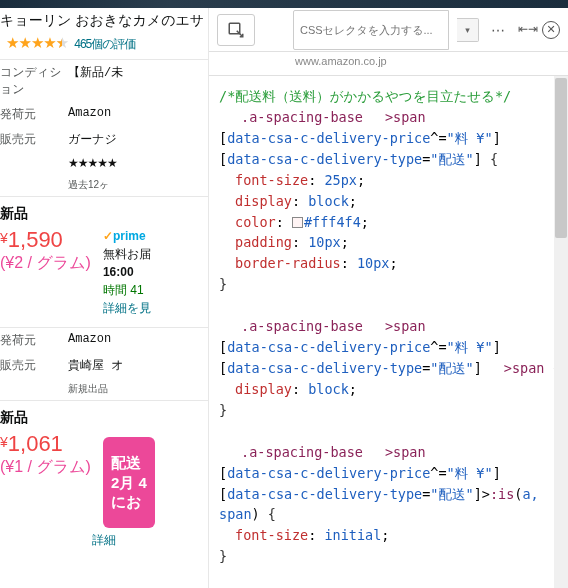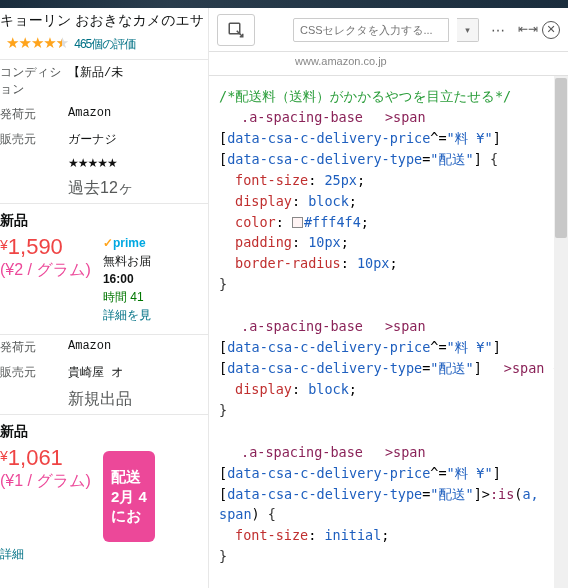--- a/index.html
+++ b/index.html
@@ -15,39 +15,39 @@
 .stars { color: #ffa41c; font-size: 15px; letter-spacing: -1px; padding: 2px 0 6px 6px; }
 .stars .half { position: relative; display: inline-block; color: #ddd; }
 .stars .half::before { content: "★"; position: absolute; left: 0; width: 50%; overflow: hidden; color: #ffa41c; }
 .rev-count { color: #007185; font-size: 12px; margin-left: 6px; }
 .sec-divider { border-top: 1px solid #e7e7e7; }
 .kv { display: flex; padding: 4px 0 4px 0; font-size: 12px; color: #565959; }
 .kv .k { width: 68px; flex-shrink: 0; } 
 .kv .v { color: #0f1111; font-family: Liberation Mono, monospace; }
 .link { color: #007185; }
 .stars-sm { color: #111; font-size: 12px; letter-spacing: -1px; }
-.past { color: #565959; font-size: 16px; }
+.past { color: #565959; font-size: 10px; }
 .offer-block { padding: 8px 0 10px 0; }
 .cond { font-size: 14px; font-weight: bold; color: #0f1111; padding-bottom: 4px; font-family: Liberation Mono, monospace; }
 .price { font-size: 22px; color: #ef4444; }
 .price .cur { font-size: 14px; vertical-align: top; position: relative; top: 3px; }
 .unit { color: #ec4899; font-size: 16px; }
 .prime-badge { color: #00a8e1; font-weight: bold; font-size: 12px; }
 .prime-badge .chk { color: #ffa41c; }
 .ship-info { font-size: 12px; color: #0f1111; line-height: 1.5; }
 .countdown { color: #007600; font-size: 12px; }
 .detail-link { color: #007185; font-size: 12px; }
 .promo-box { background: #ec4899; color: #fff; border-radius: 6px; padding: 16px 8px; margin: 6px 6px 0 0; font-size: 15px; font-weight: bold; line-height: 1.3; }
 
 
 .right { flex: 1; display: flex; flex-direction: column; background: #fff; }
 .devbar { height: 44px; border-bottom: 1px solid #e0e0e0; display: flex; align-items: center; padding: 0 8px; gap: 8px; }
 .picker-box { width: 38px; height: 32px; border: 1px solid #ccc; border-radius: 3px; display: flex; align-items: center; justify-content: center; margin-right: 30px; }
 .picker-box svg { width: 18px; height: 18px; stroke: #555; }
-.sel-input { flex: 1; height: 24px; border: 1px solid #ccc; border-radius: 2px 0 0 2px; padding: 0 6px; font-size: 11px; color: #999; }
+.sel-input { flex: 1; height: 40px; border: 1px solid #ccc; border-radius: 2px 0 0 2px; padding: 0 6px; font-size: 11px; color: #999; }
 .sel-btn { width: 22px; height: 24px; border: 1px solid #ccc; border-left: none; border-radius: 0 2px 2px 0; background: #f5f5f5; display: flex; align-items: center; justify-content: center; font-size: 9px; color: #666; }
 .dots { color: #555; font-size: 14px; letter-spacing: 1px; padding: 0 4px; }
 .tri-arrow { width: 16px; height: 16px; font-size: 12px; color: #555; text-align: center; }
 .close-circ { width: 18px; height: 18px; border: 1px solid #555; border-radius: 50%; display: flex; align-items: center; justify-content: center; font-size: 11px; color: #555; }
 .urlbar { font-size: 11px; color: #888; padding: 4px 10px 8px 86px; border-bottom: 1px solid #e0e0e0; margin-top: -4px;}
 .devbar + .urlbar { margin-top: -1px; border-top: none; }
 
 .code-area { flex: 1; overflow: auto; padding: 10px 6px 10px 10px; font-family: Consolas, Menlo, monospace; font-size: 13.5px; line-height: 1.55; position: relative; }
 .code-scroll { position: absolute; right: 0; top: 0; width: 14px; height: 100%; background: #f0f0f0; }
 .code-thumb { position: absolute; right: 1px; top: 2px; width: 12px; height: 160px; background: #c8c8c8; border-radius: 2px; }
@@ -136,21 +136,21 @@
         <div>
           <div class="price"><span class="cur">¥</span><span>1,061</span></div>
           <div class="unit">(¥1 / グラム)</div>
         </div>
         <div class="promo-box">
           <div>配送</div>
           <div>2月 4</div>
           <div>にお</div>
         </div>
       </div>
-      <div class="detail-link" style="margin-top:4px;">詳細</div>
+      <div class="detail-link" style="margin-top:4px;text-align:center;">詳細</div>
     </div>
   </div>
 
   <div class="right">
     <div class="devbar">
       <div class="picker-box">
         <svg viewBox="0 0 24 24" fill="none" stroke-width="2">
             <rect x="3" y="3" width="14" height="14" rx="1"></rect>
             <path d="M13 13 L21 21 M17 21 L21 21 L21 17"></path>
           </svg>

